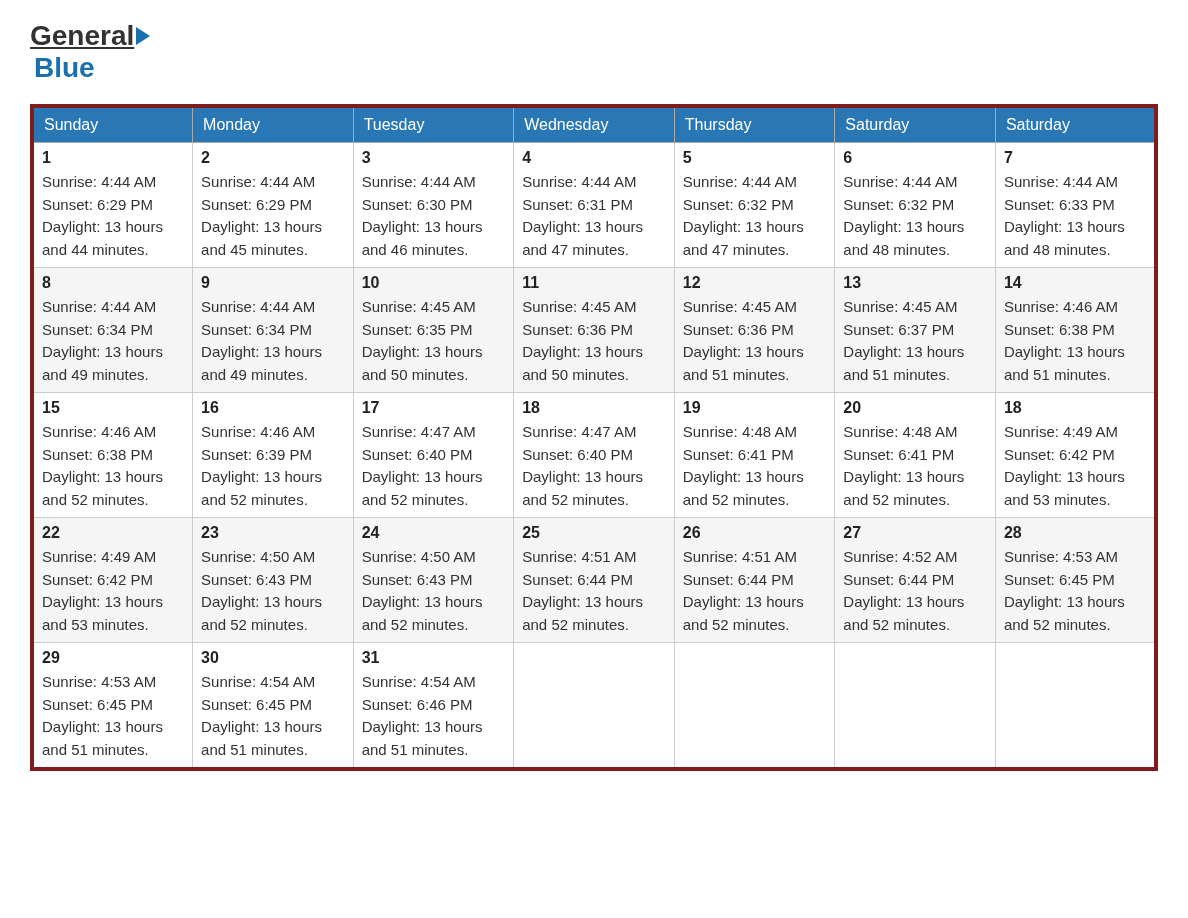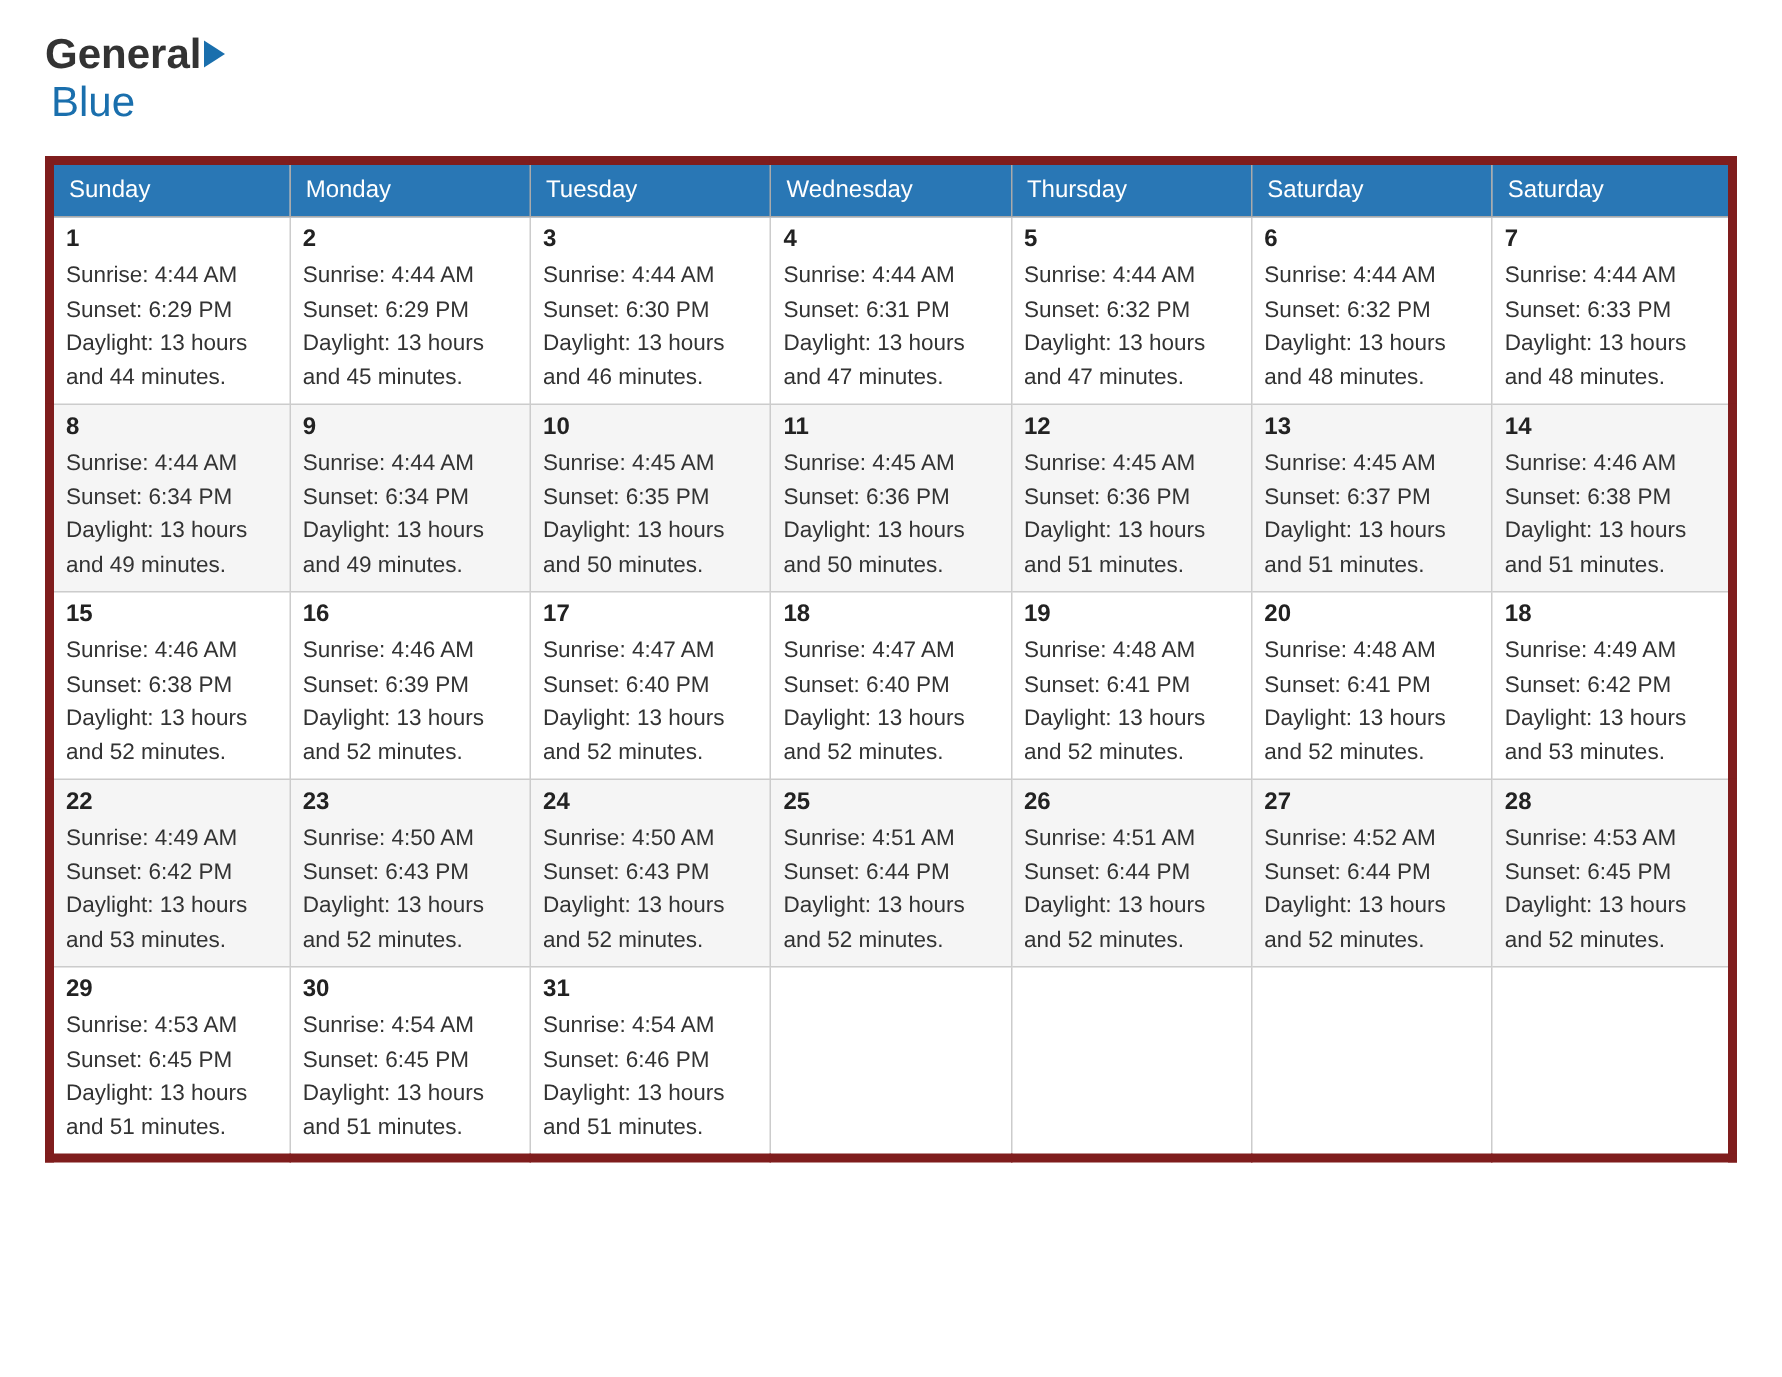--- a/index.html
+++ b/index.html
@@ -31,21 +31,21 @@
       line-height: 1.1;
     }
     .location-title {
       font-size: 22px;
       color: #555;
       margin-top: 4px;
     }
     .calendar-table {
       width: 100%;
       border-collapse: collapse;
-      border: 6px solid #7f1d1d;
+      border: 4px solid #7f1d1d;
     }
     .calendar-table th {
       background-color: #2977b5;
       color: #fff;
       font-size: 16px;
       font-weight: normal;
       padding: 8px 10px;
       text-align: left;
       border: 1px solid #aaa;
     }
@@ -83,29 +83,29 @@
     thead tr th {
       background-color: #2977b5 !important;
     }
   </style>
 </head>
 <body>
 
 <div class="header-area">
   <div class="logo">
   <div style="display:flex; align-items:center;">
-    <span style="font-size:28px; font-weight:bold; color:#333;">General</span>
+    <span style="font-size:28px; font-weight:bold; color:#333;text-decoration:underline;">General</span>
     <div style="display:flex; flex-direction:column; align-items:flex-start; margin-left:2px;">
       <div style="display:flex; align-items:center;">
         <div style="width:0;height:0;border-top:9px solid transparent;border-bottom:9px solid transparent;border-left:14px solid #1a6fad;margin-right:2px;"></div>
       </div>
     </div>
   </div>
   <div style="display:flex; align-items:center;">
-    <span style="font-size:28px; font-weight:normal; color:#1a6fad; margin-left:4px;">Blue</span>
+    <span style="font-size:28px; font-weight:bold; color:#1a6fad; margin-left:4px;">Blue</span>
   </div>
 </div>
   <div class="title-area">
     <div class="month-title"></div>
     <div class="location-title"></div>
   </div>
 </div>
 
 <table class="calendar-table">
   <thead>

